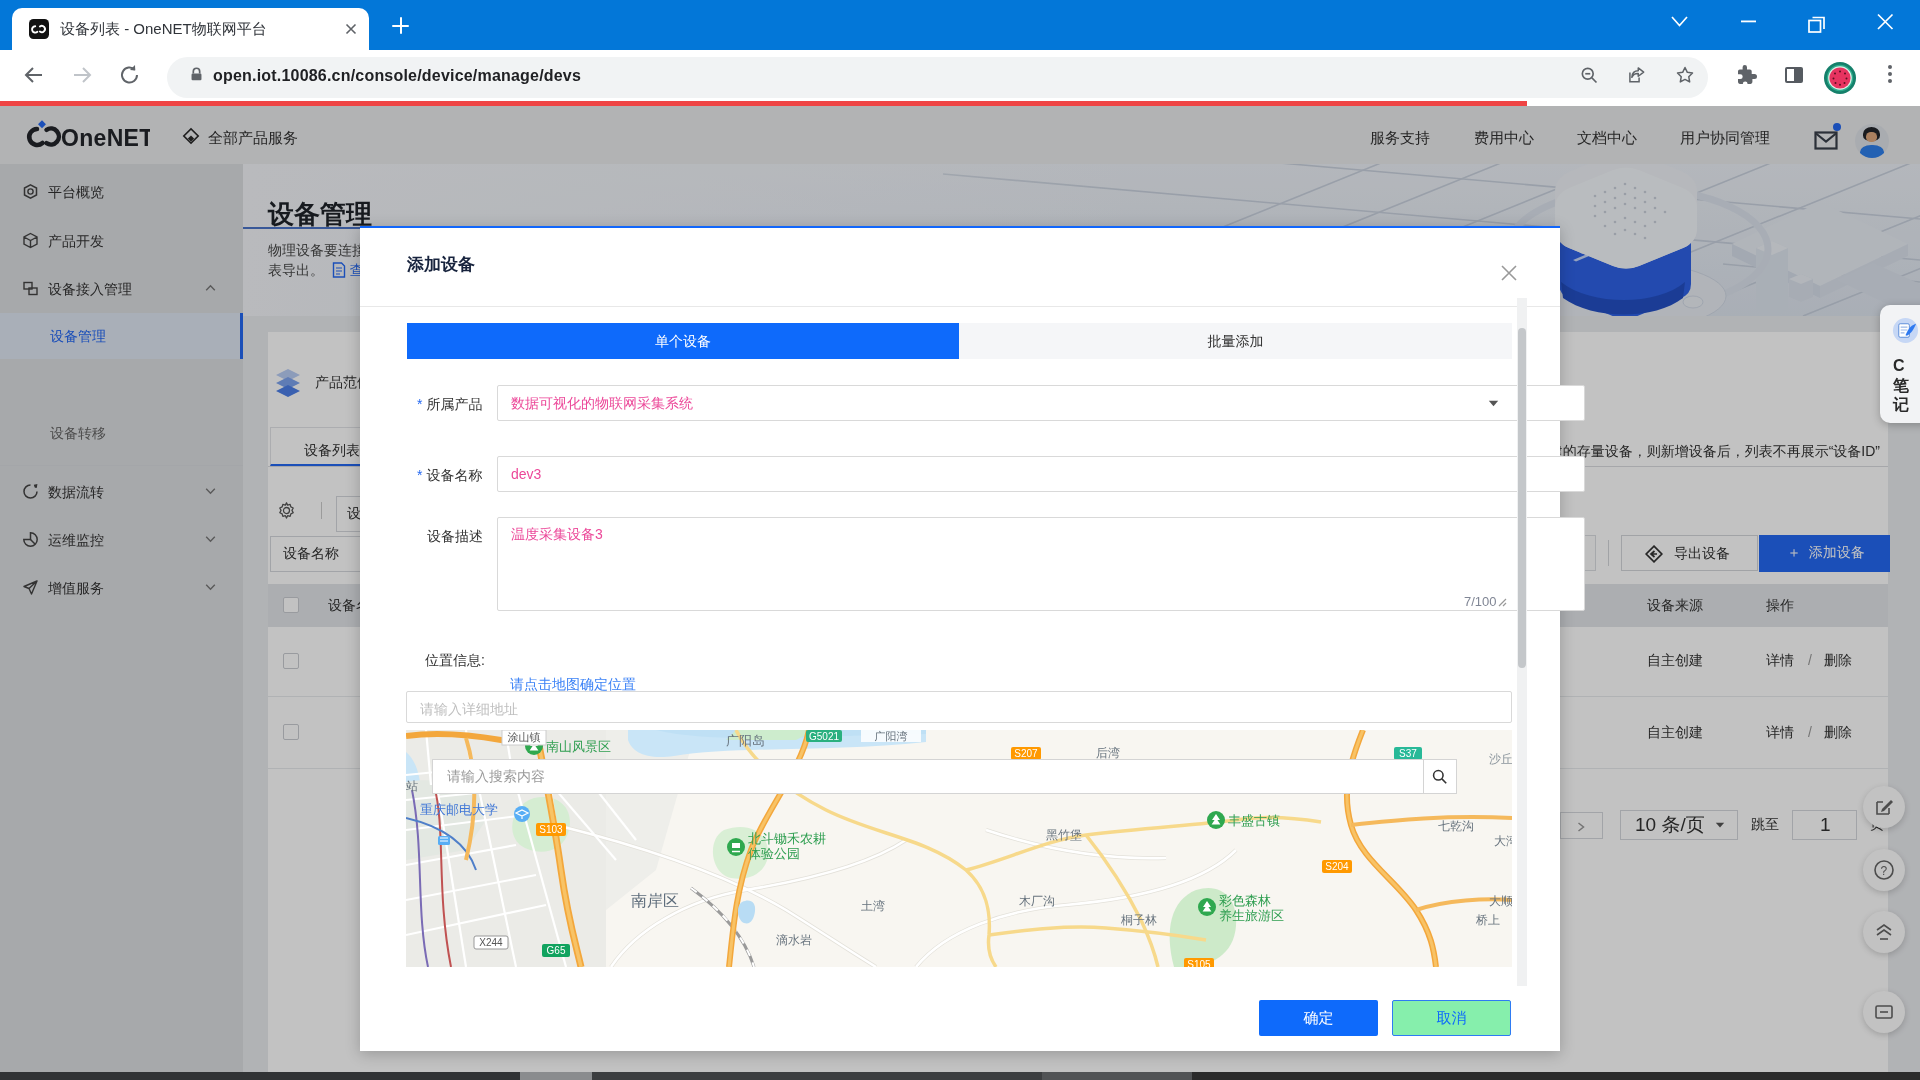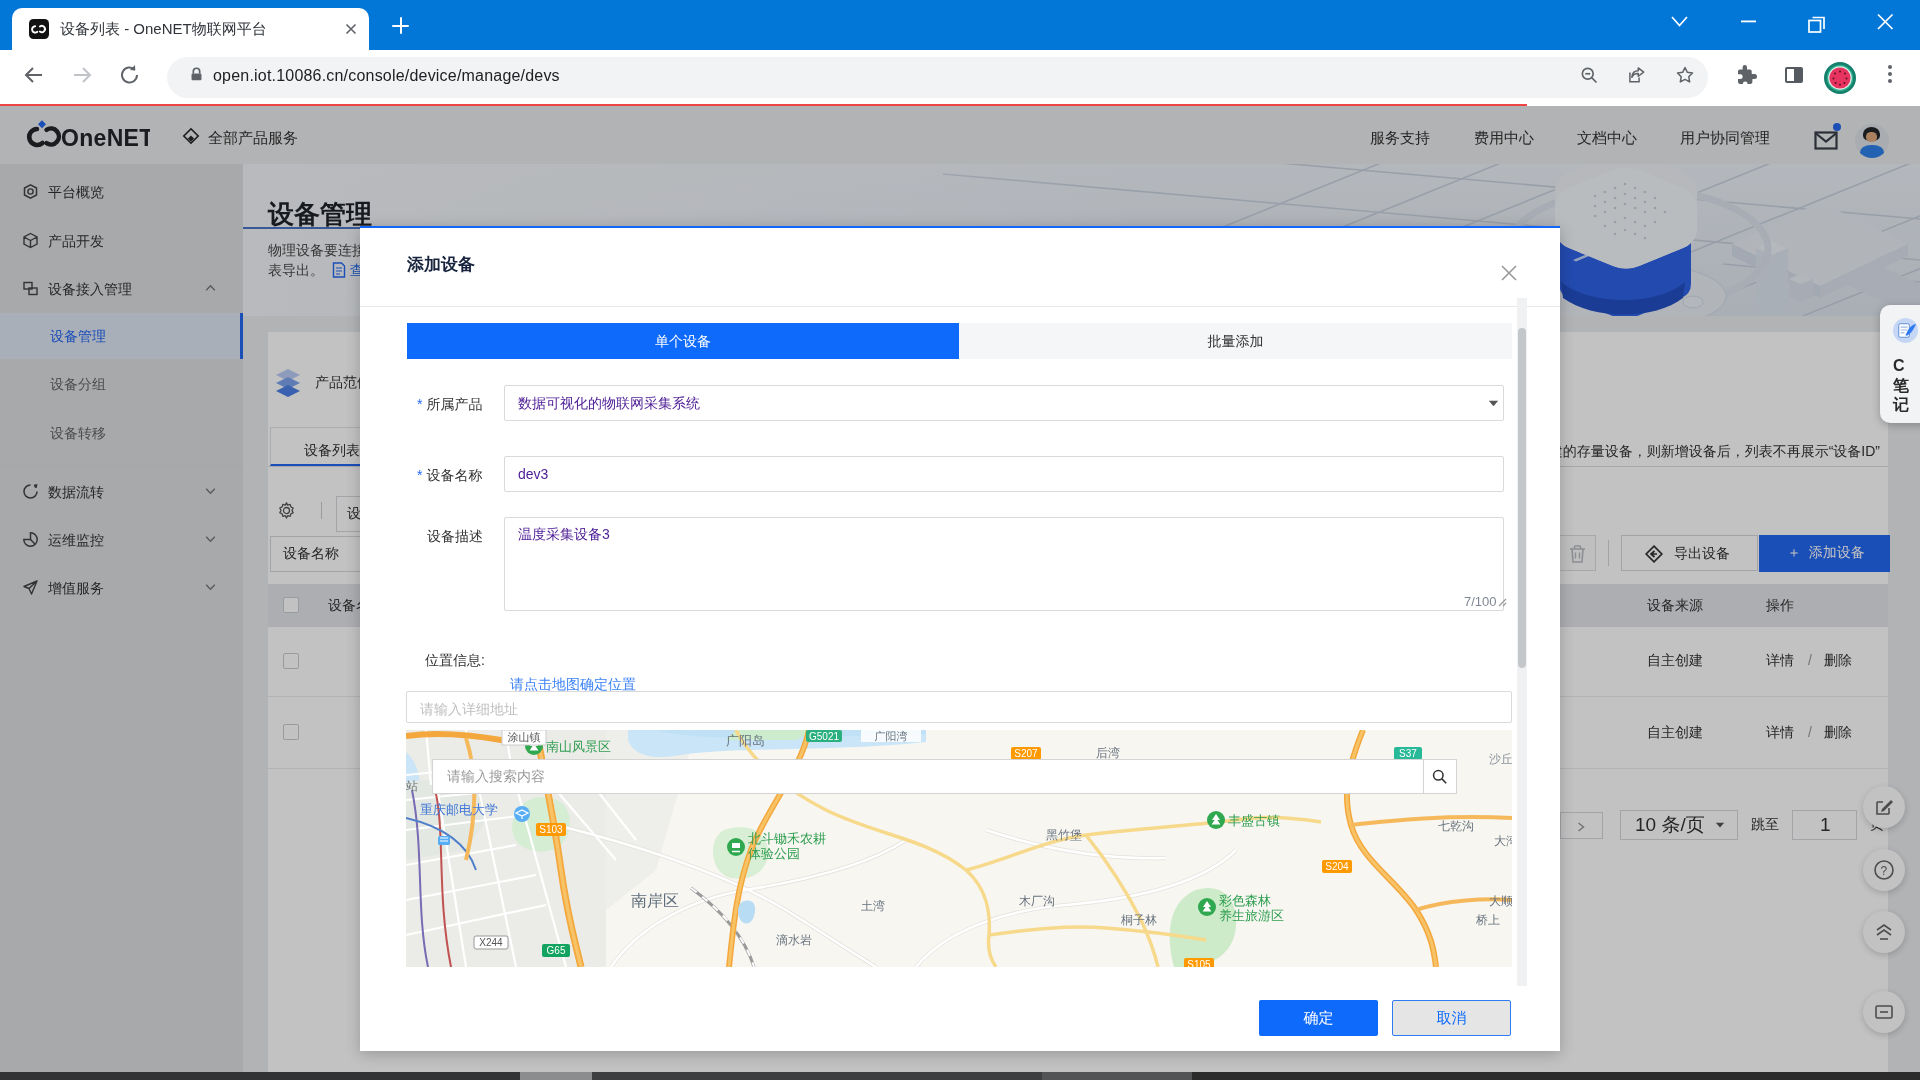--- a/index.html
+++ b/index.html
@@ -6,21 +6,21 @@
 html,body { width:1920px; height:1080px; overflow:hidden; font-family:"Liberation Sans", sans-serif; background:#fff; }
 .abs { position:absolute; }
 
 #titlebar { position:absolute; left:0; top:0; width:1920px; height:50px; background:#0377d8; }
 #tab { position:absolute; left:12px; top:8px; width:357px; height:42px; background:#fff; border-radius:10px 10px 0 0; }
 #tab .ttl { position:absolute; left:48px; top:12px; font-size:15px; color:#30343a; white-space:nowrap; }
 #newtab { position:absolute; left:392px; top:17px; width:17px; height:17px; }
 #newtab:before { content:""; position:absolute; left:7.5px; top:0; width:2px; height:17px; background:#fff; border-radius:1px;}
 #newtab:after { content:""; position:absolute; left:0; top:7.5px; width:17px; height:2px; background:#fff; border-radius:1px;}
 .winbtn { position:absolute; top:0; width:62px; height:50px; color:#fff; }
-#toolbar { position:absolute; left:0; top:50px; width:1527px; height:56px; background:#ffffff; border-bottom:2px solid #ef4444; }
+#toolbar { position:absolute; left:0; top:50px; width:1527px; height:56px; background:#ffffff; border-bottom:5px solid #ef4444;font-weight:bold; }
 #omni { position:absolute; left:167px; top:7px; width:1541px; height:41px; background:#f1f3f4; border-radius:21px; }
 #omni .url { position:absolute; left:46px; top:10px; font-size:16px; color:#202124; letter-spacing:0.2px; }
 
 #page { position:absolute; left:0; top:106px; width:1920px; height:974px; background:#e9ebee; overflow:hidden; }
 #onehdr { position:absolute; left:0; top:0; width:1920px; height:58px; background:#eaebed; }
 .hmenu { position:absolute; top:23px; font-size:15px; color:#333; }
 #sidebar { position:absolute; left:0; top:58px; width:243px; height:916px; background:#dcdee1; }
 .snav { position:absolute; left:0; width:243px; height:48px; font-size:14px; color:#333; }
 .snav .txt { position:absolute; left:48px; top:16px; }
 .ssub { position:absolute; left:0; width:243px; height:48px; font-size:14px; color:#666; }
@@ -46,25 +46,25 @@
 #cnote .lbl { position:absolute; left:13px; font-size:16px; font-weight:bold; color:#2a2a2a; }
 
 #modal { position:absolute; left:360px; top:226px; width:1200px; height:825px; background:#fff; border-top:2px solid #1166fb; box-shadow:0 3px 14px rgba(0,0,0,0.22); }
 #mhead { position:absolute; left:0; top:0; width:1200px; height:79px; border-bottom:1px solid #e8e8e8; }
 #mhead .t { position:absolute; left:47px; top:25px; font-size:17px; font-weight:bold; color:#17233d; }
 #mtabs { position:absolute; left:47px; top:95px; width:1105px; height:36px; background:#f5f6f8; }
 #tabactive { position:absolute; left:0; top:0; width:552px; height:36px; background:#0e6afb; color:#fff; font-size:14px; text-align:center; line-height:36px; }
 #tabinact { position:absolute; left:552px; top:0; width:553px; height:36px; color:#333; font-size:14px; text-align:center; line-height:36px; }
 .flabel { position:absolute; font-size:14px; color:#333; }
 .fstar { color:#2468f2; margin-right:4px; }
-.finput { position:absolute; left:144px; width:1000px; border:1px solid #d9d9d9; border-radius:2px; background:#fff; font-size:14px; color:#4c1d95; }
+.finput { position:absolute; left:137px; width:1088px; border:1px solid #d9d9d9; border-radius:2px; background:#fff; font-size:14px; color:#ec4899; }
 #scrollthumb { position:absolute; left:1158px; top:100px; width:8px; height:340px; background:#c4c7ca; border-radius:4px; }
 .mbtn { position:absolute; top:772px; width:119px; height:36px; border-radius:2px; font-size:15px; text-align:center; line-height:36px; }
 #btnok { left:899px; background:#0e6afb; color:#fff; }
-#btncancel { left:1032px; background:#e5e5e5; color:#0e6afb; border:1px solid #2e7bf3; line-height:34px; }
+#btncancel { left:1032px; background:#86efac; color:#0e6afb; border:1px solid #2e7bf3; line-height:34px; }
 #taskbar { position:absolute; left:0; top:1072px; width:1920px; height:8px; background:#2b2b2b; }
 </style>
 </head>
 <body>
 
 <div id="titlebar">
   <div id="tab">
     <svg class="abs" style="left:17px;top:11px" width="20" height="20" viewBox="0 0 20 20">
         <rect x="0" y="0" width="20" height="20" rx="4.5" fill="#121212"></rect>
         <path d="M6.2 7.2 a3.2 3.2 0 1 0 2.2 5.6 M10.9 7.4 a3.2 3.2 0 1 1 0 5.2" stroke="#fff" stroke-width="1.9" fill="none" stroke-linecap="round"></path>
@@ -195,23 +195,20 @@
         </svg>
     </div>
     <div class="snav" style="top:53px">
       <svg class="abs" style="left:22px;top:15px" width="17" height="17" viewBox="0 0 17 17">
           <path d="M8.5 1.5 L15 5 V12 L8.5 15.5 L2 12 V5 Z M2 5 L8.5 8.5 L15 5 M8.5 8.5 V15.5" stroke="#444" stroke-width="1.4" fill="none"></path>
         </svg>
       <div class="txt">产品开发</div>
     </div>
     <div class="ssub" id="subsel" style="top:149px">
         <div class="txt" style="top:15px">设备管理</div>
-      </div>
-    <div class="ssub" style="top:196px">
-        <div class="txt">设备分组</div>
       </div>
     <div class="ssub" style="top:245px">
         <div class="txt">设备转移</div>
       </div>
     <div class="abs" style="left:0;top:301px;width:243px;height:1px;background:#d8dade"></div>
     <div class="snav" style="top:304px">
       <svg class="abs" style="left:22px;top:15px" width="17" height="17" viewBox="0 0 17 17">
           <path d="M8.5 2 a6.5 6.5 0 1 0 6.5 6.5 M12 2.5 l2.5 -0.5 l-0.4 2.6" stroke="#444" stroke-width="1.5" fill="none"></path>
           <circle cx="13.6" cy="3.6" r="1.2" fill="#444"></circle>
         </svg>

